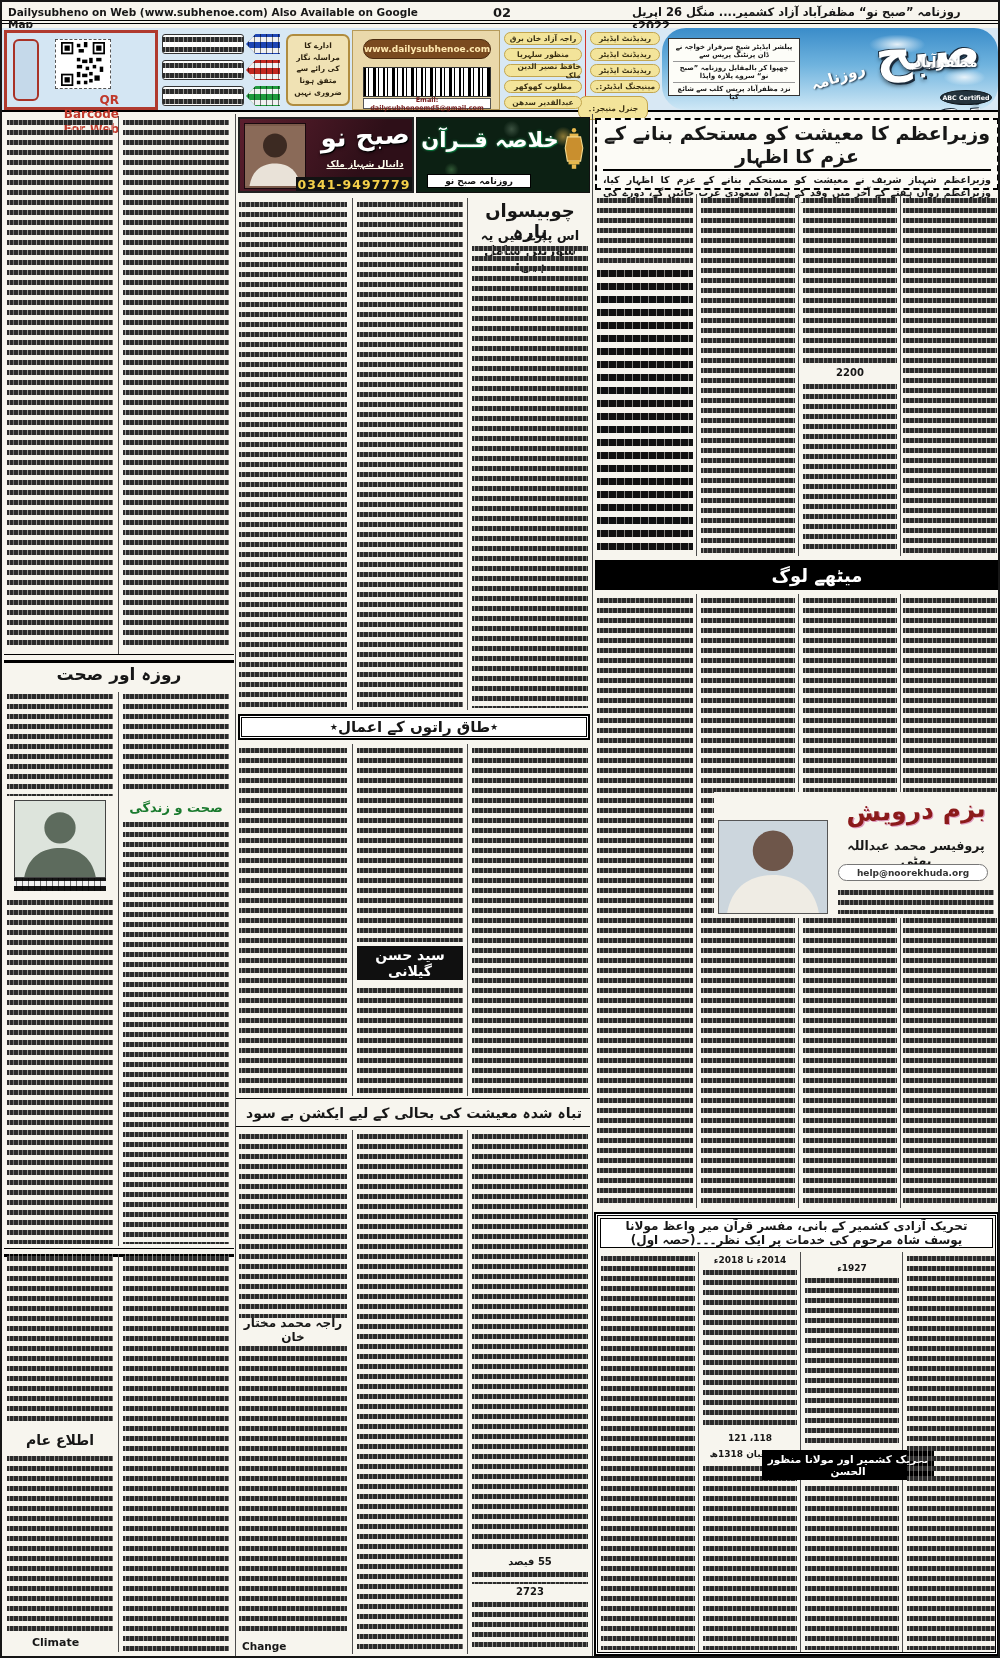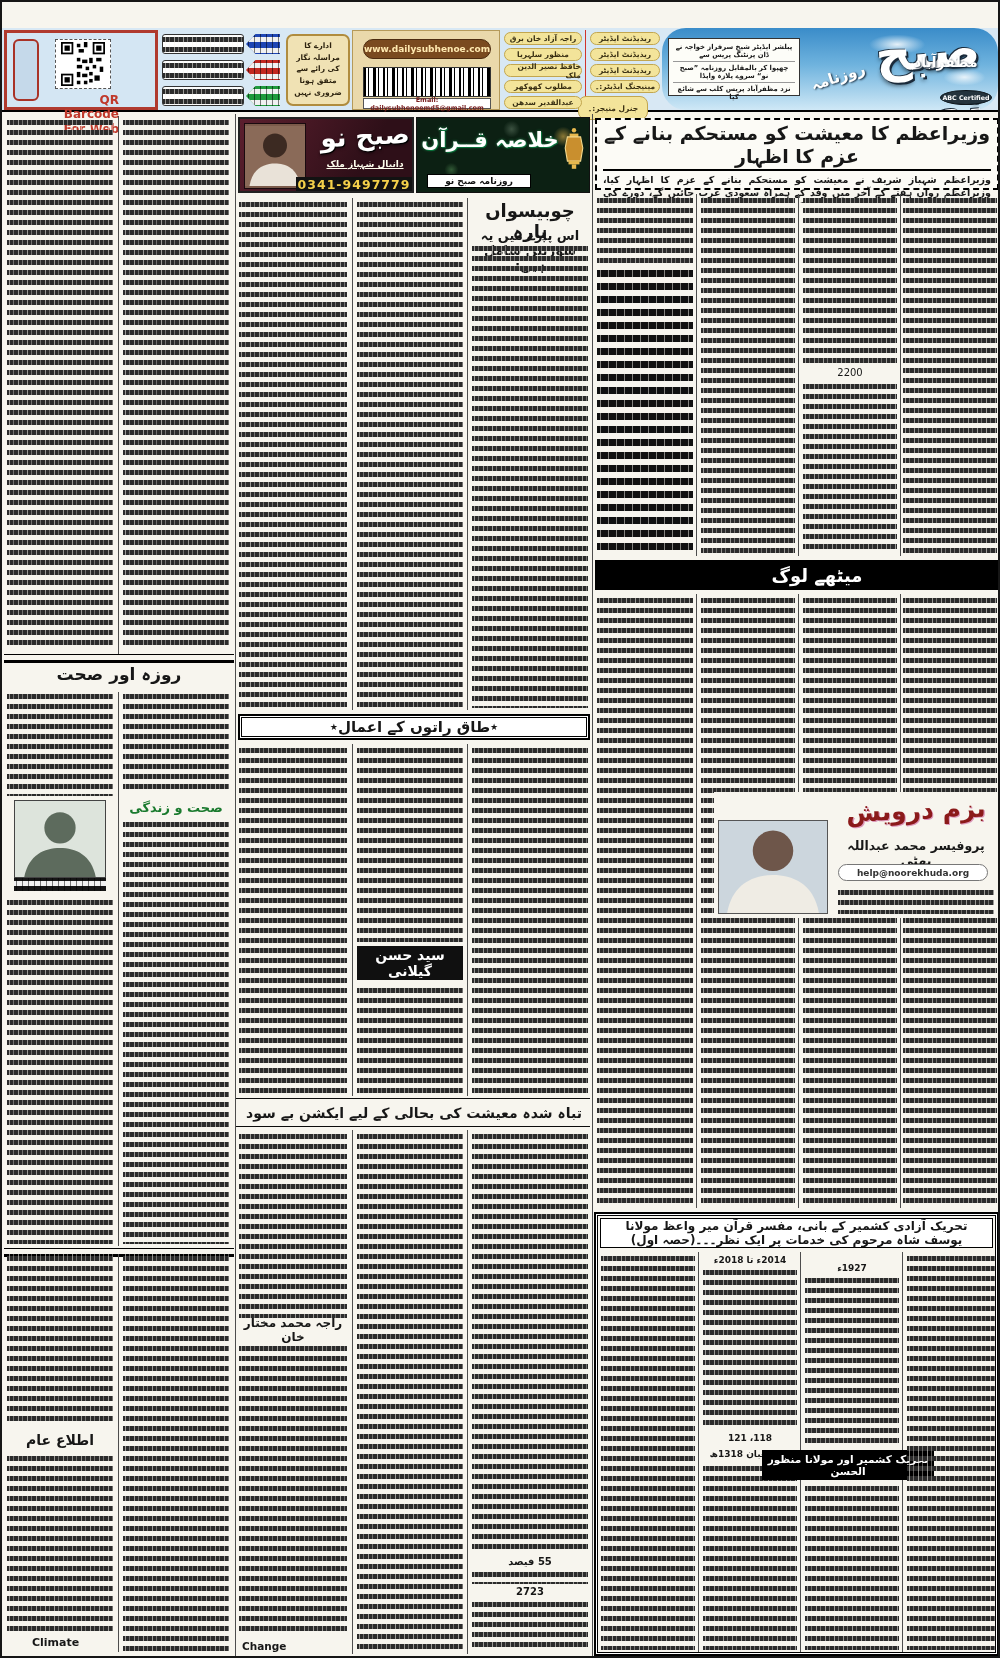--- a/index.html
+++ b/index.html
@@ -26,20 +26,25 @@
   .ctr{display:flex;align-items:center;justify-content:center;text-align:center;}
   .pill{background:#f3e49a;border:1px solid #c2a64f;border-radius:8px;color:#3a3013;
         font-size:7.5px;font-weight:bold;direction:rtl;display:flex;align-items:center;justify-content:center;}
   .sil{width:100%;height:100%;display:block;}
 </style>
 </head>
 <body>
 
 <div class="page">
 
+  <div class="c" style="left:0;top:0;width:996px;height:22px;border-bottom:4px double #000;background:#f7f5ee;">
+    <div class="c" style="left:6px;top:4px;width:420px;font-size:10.5px;font-weight:bold;">Dailysubheno on Web (www.subhenoe.com) Also Available on Google Map</div>
+    <div class="c" style="left:470px;top:3px;width:60px;font-size:13px;font-weight:bold;text-align:center;">02</div>
+    <div class="c urdu" style="right:6px;top:3px;width:360px;font-size:11.5px;text-align:left;">روزنامہ ”صبح نو“ مظفرآباد آزاد کشمیر.... منگل 26 اپریل 2022ء</div>
+  </div>
 
   <div class="c" style="left:0;top:26px;width:996px;height:84px;background:#d8e8f4;border-bottom:2px solid #000;">
 
     <div class="c" style="left:2px;top:2px;width:154px;height:80px;border:3px solid #b03a2e;background:#d4e6f3;">
       <div class="c" style="left:48px;top:6px;width:56px;height:50px;background:#fff;border:1px dashed #555;padding:2px;">
         <svg class="sil" viewBox="0 0 25 25">
           <rect x="0" y="0" width="25" height="25" fill="#fff"></rect>
           <g fill="#000">
             <rect x="0" y="0" width="7" height="7"></rect>
               <rect x="18" y="0" width="7" height="7"></rect>
@@ -247,21 +252,21 @@
     <div class="urdu" style="font-size:9.5px;line-height:1.45;text-align:justify;height:30px;overflow:hidden;margin-top:2px;">وزیراعظم شہباز شریف نے معیشت کو مستحکم بنانے کے عزم کا اظہار کیا، وزیراعظم رواں ہفتے کے آخر میں وفد کے ہمراہ سعودی عرب جائیں گے، دورے کی مزید تفصیلات جلد جاری کر دی جائیں گی، بھارت میں ہندو نظریات فروغ پا رہے ہیں، اقلیتوں کے خلاف ناروا رویہ روا رکھا جا رہا ہے</div>
   </div>
 
   <div class="vl" style="left:694px;top:192px;height:362px;"></div>
   <div class="vl" style="left:796px;top:192px;height:362px;"></div>
   <div class="vl" style="left:898px;top:192px;height:362px;"></div>
   <div class="c tx" style="left:595px;top:194px;width:96px;height:68px;"></div>
   <div class="c txb" style="left:595px;top:266px;width:96px;height:286px;"></div>
   <div class="c tx" style="left:699px;top:194px;width:94px;height:358px;"></div>
   <div class="c tx" style="left:801px;top:194px;width:94px;height:168px;"></div>
-  <div class="c ctr" style="left:801px;top:364px;width:94px;height:13px;font-size:10px;font-weight:normal;">2200</div>
+  <div class="c ctr" style="left:801px;top:364px;width:94px;height:13px;font-size:10px;font-weight:bold;">2200</div>
   <div class="c tx" style="left:801px;top:380px;width:94px;height:172px;"></div>
   <div class="c tx" style="left:901px;top:194px;width:94px;height:358px;"></div>
 
   <div class="c urdu ctr" style="left:593px;top:558px;width:444px;height:30px;background:#000;color:#fff;font-size:18px;">میٹھے لوگ</div>
 
   <div class="vl" style="left:694px;top:592px;height:614px;"></div>
   <div class="vl" style="left:796px;top:592px;height:614px;"></div>
   <div class="vl" style="left:898px;top:592px;height:614px;"></div>
   <div class="c tx" style="left:595px;top:594px;width:96px;height:610px;"></div>
   <div class="c tx" style="left:699px;top:594px;width:94px;height:610px;"></div>

